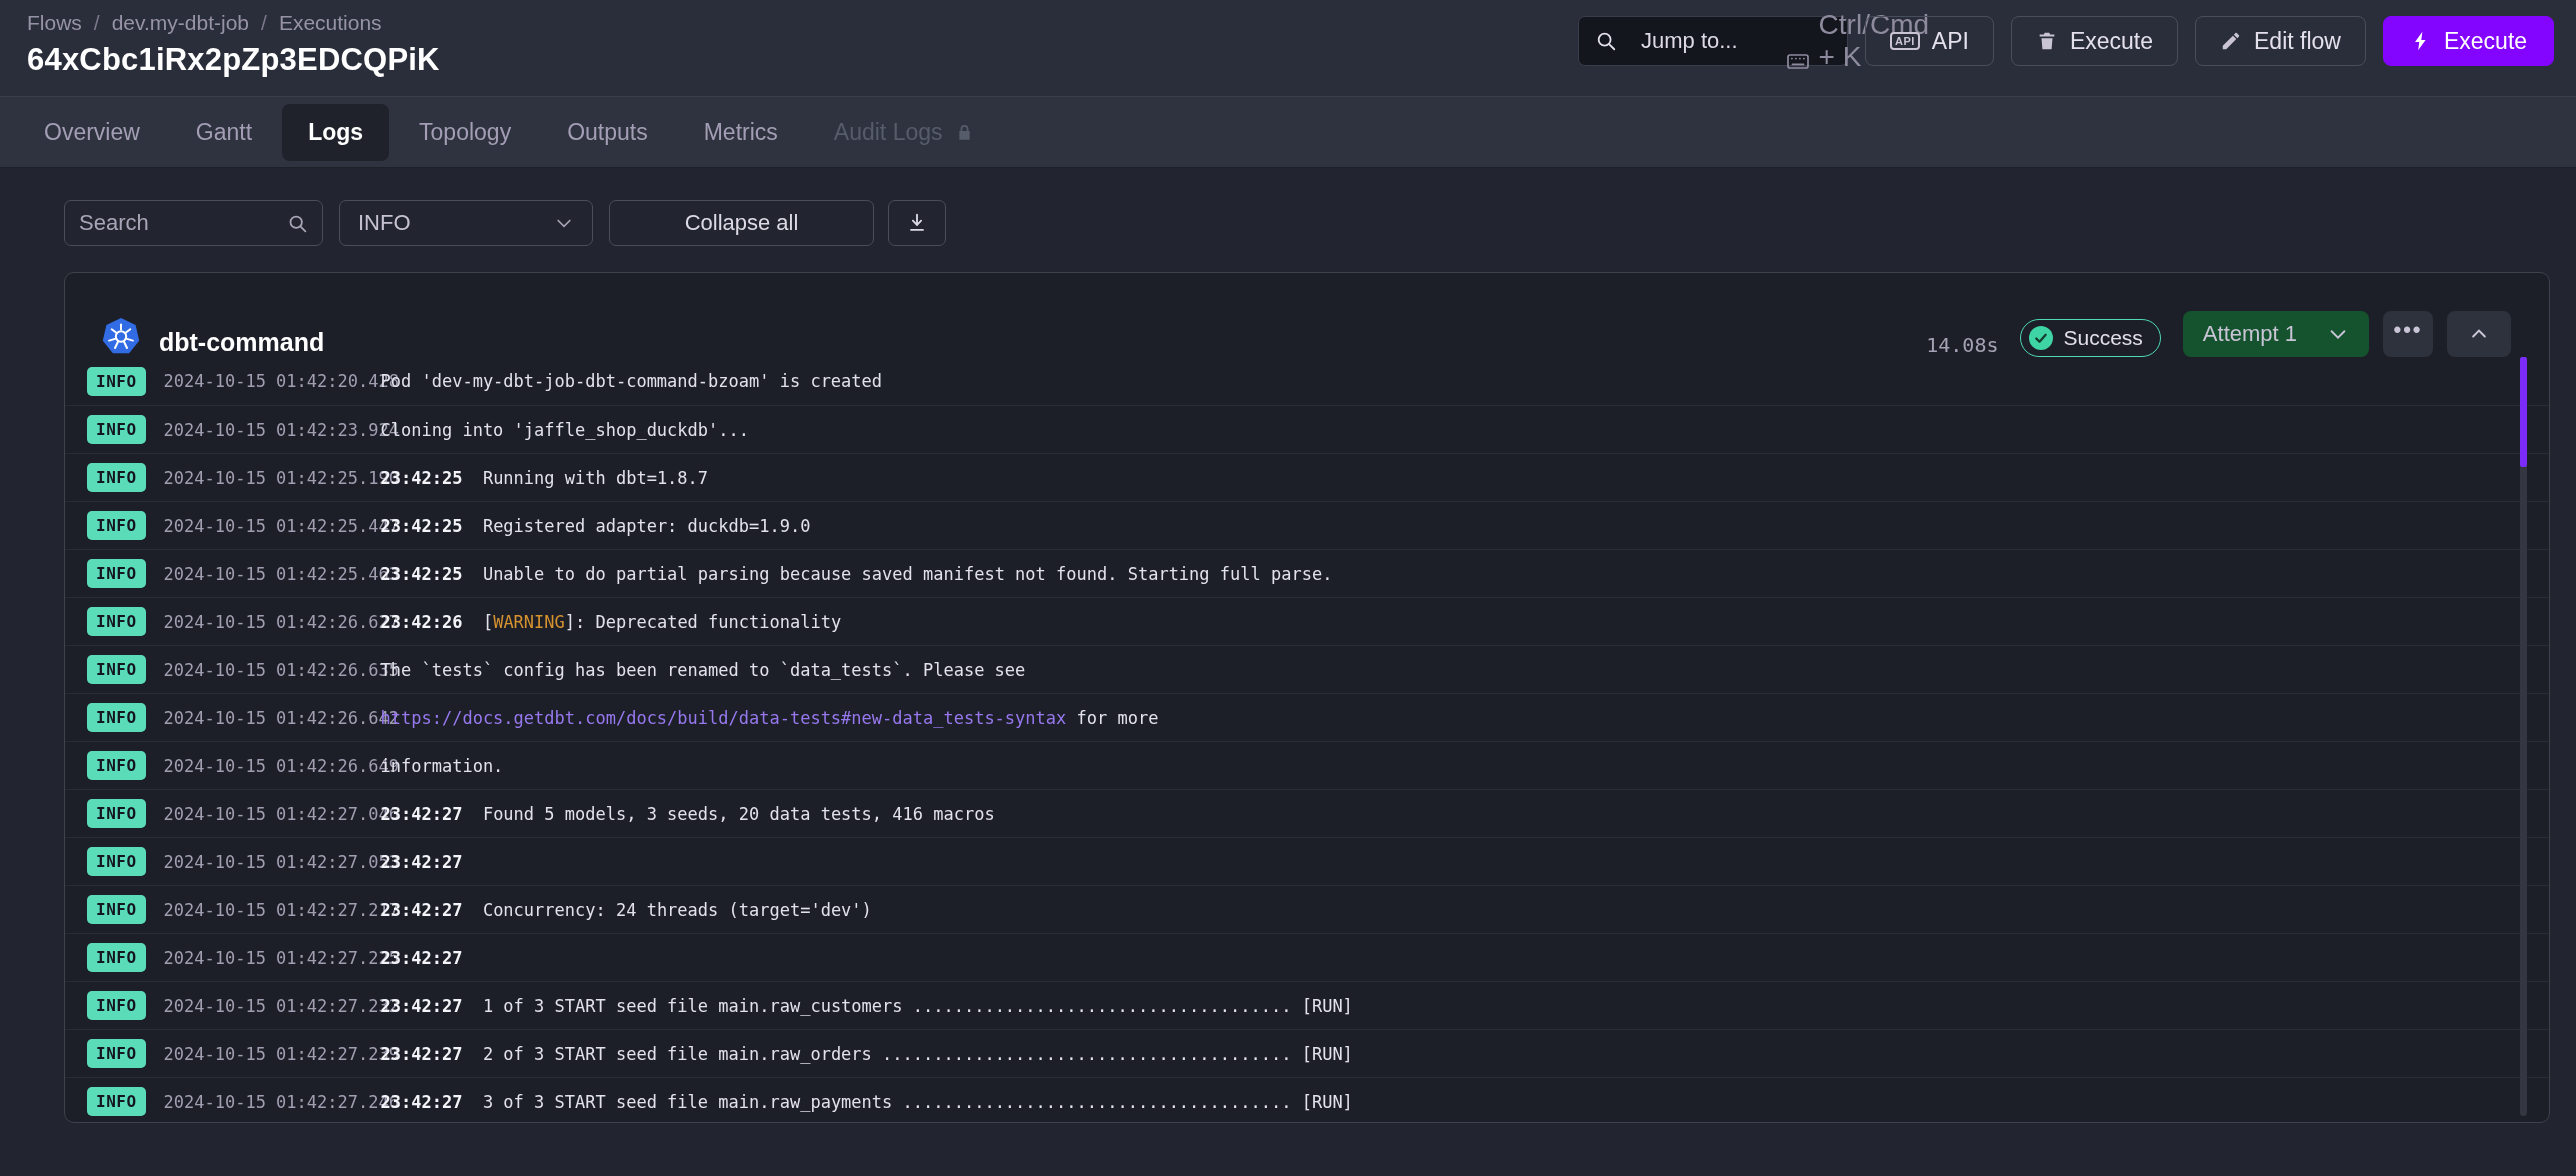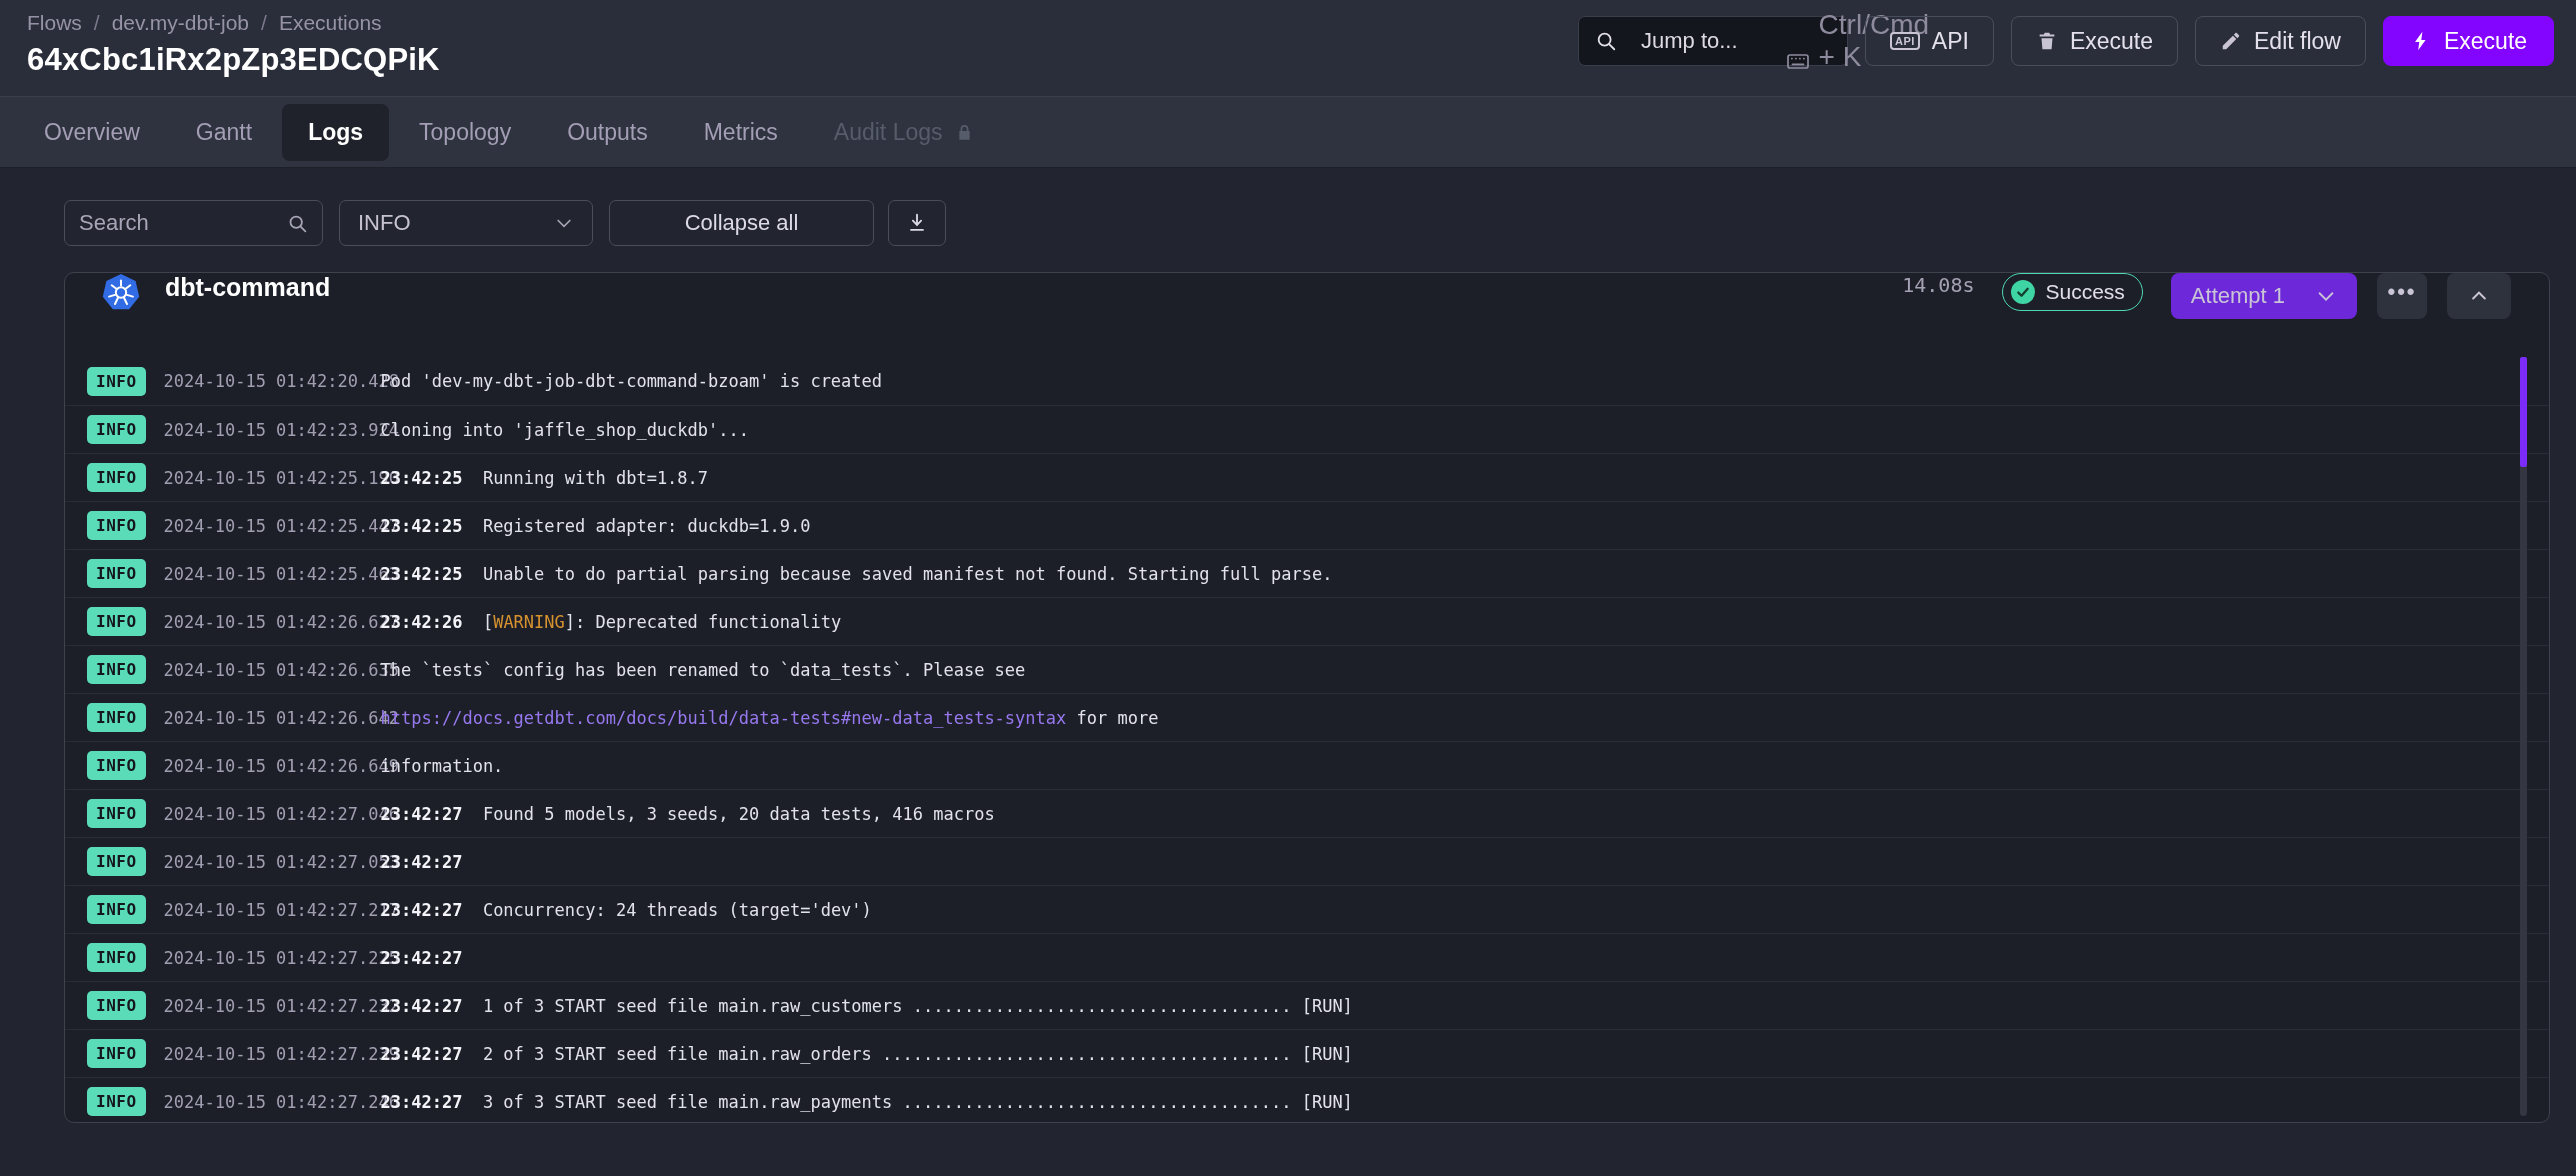--- a/index.html
+++ b/index.html
@@ -85,35 +85,35 @@
     width:58px; height:46px; border:1px solid #4A4E5B; border-radius:7px; background:transparent;
     display:flex; align-items:center; justify-content:center; color:#DDDAE6; cursor:pointer; margin-left:-2px;
   }
 
   
   .card{
     position:relative; margin-top:26px; width:2486px; height:851px;
     background:#1C1F28; border:1px solid #3E424D; border-radius:10px; overflow:hidden;
   }
   .card-header{
-    height:84px; display:flex; align-items:flex-start; padding:0 38px 0 36px; gap:20px;
+    height:84px; display:flex; align-items:flex-end; padding:0 38px 0 36px; gap:14px;
   }
   .task-title{ font-size:25px; font-weight:700; color:#FFFFFF; margin-left:4px;}
   .hdr-spacer{ flex:1; }
   .duration{ font-family:"DejaVu Sans Mono", monospace; font-size:20px; color:#A5A1B4; margin-right:8px;}
   .status-pill{
     display:flex; align-items:center; gap:10px; border:1.5px solid #4ED9B2; border-radius:996px;
     padding:6px 17px 6px 8px; cursor:default;
   }
   .status-pill .check{
     width:24px; height:24px; border-radius:50%; background:#3FD4A4; display:flex; align-items:center; justify-content:center;
   }
   .status-pill .lbl{ font-size:21px; color:#E2DFEA; }
   .attempt-select{
-    display:flex; align-items:center; gap:30px; background:#6d28d9; border-radius:8px;
+    display:flex; align-items:center; gap:30px; background:#14532d; border-radius:8px;
     padding:10px 20px; cursor:pointer; margin-left:8px;
   }
   .attempt-select .lbl{ font-size:22px; color:#C9C5D6; }
   .attempt-select .ic{ color:#C9C5D6; }
   .sq-btn{
     background:#2E323D; border:none; border-radius:8px; height:46px; display:flex; align-items:center;
     justify-content:center; color:#C9C5D6; cursor:pointer;
   }
   .menu-btn{ width:50px; font-size:22px; letter-spacing:2px; font-weight:700; padding-bottom:8px;}
   .collapse-card-btn{ width:64px; }

